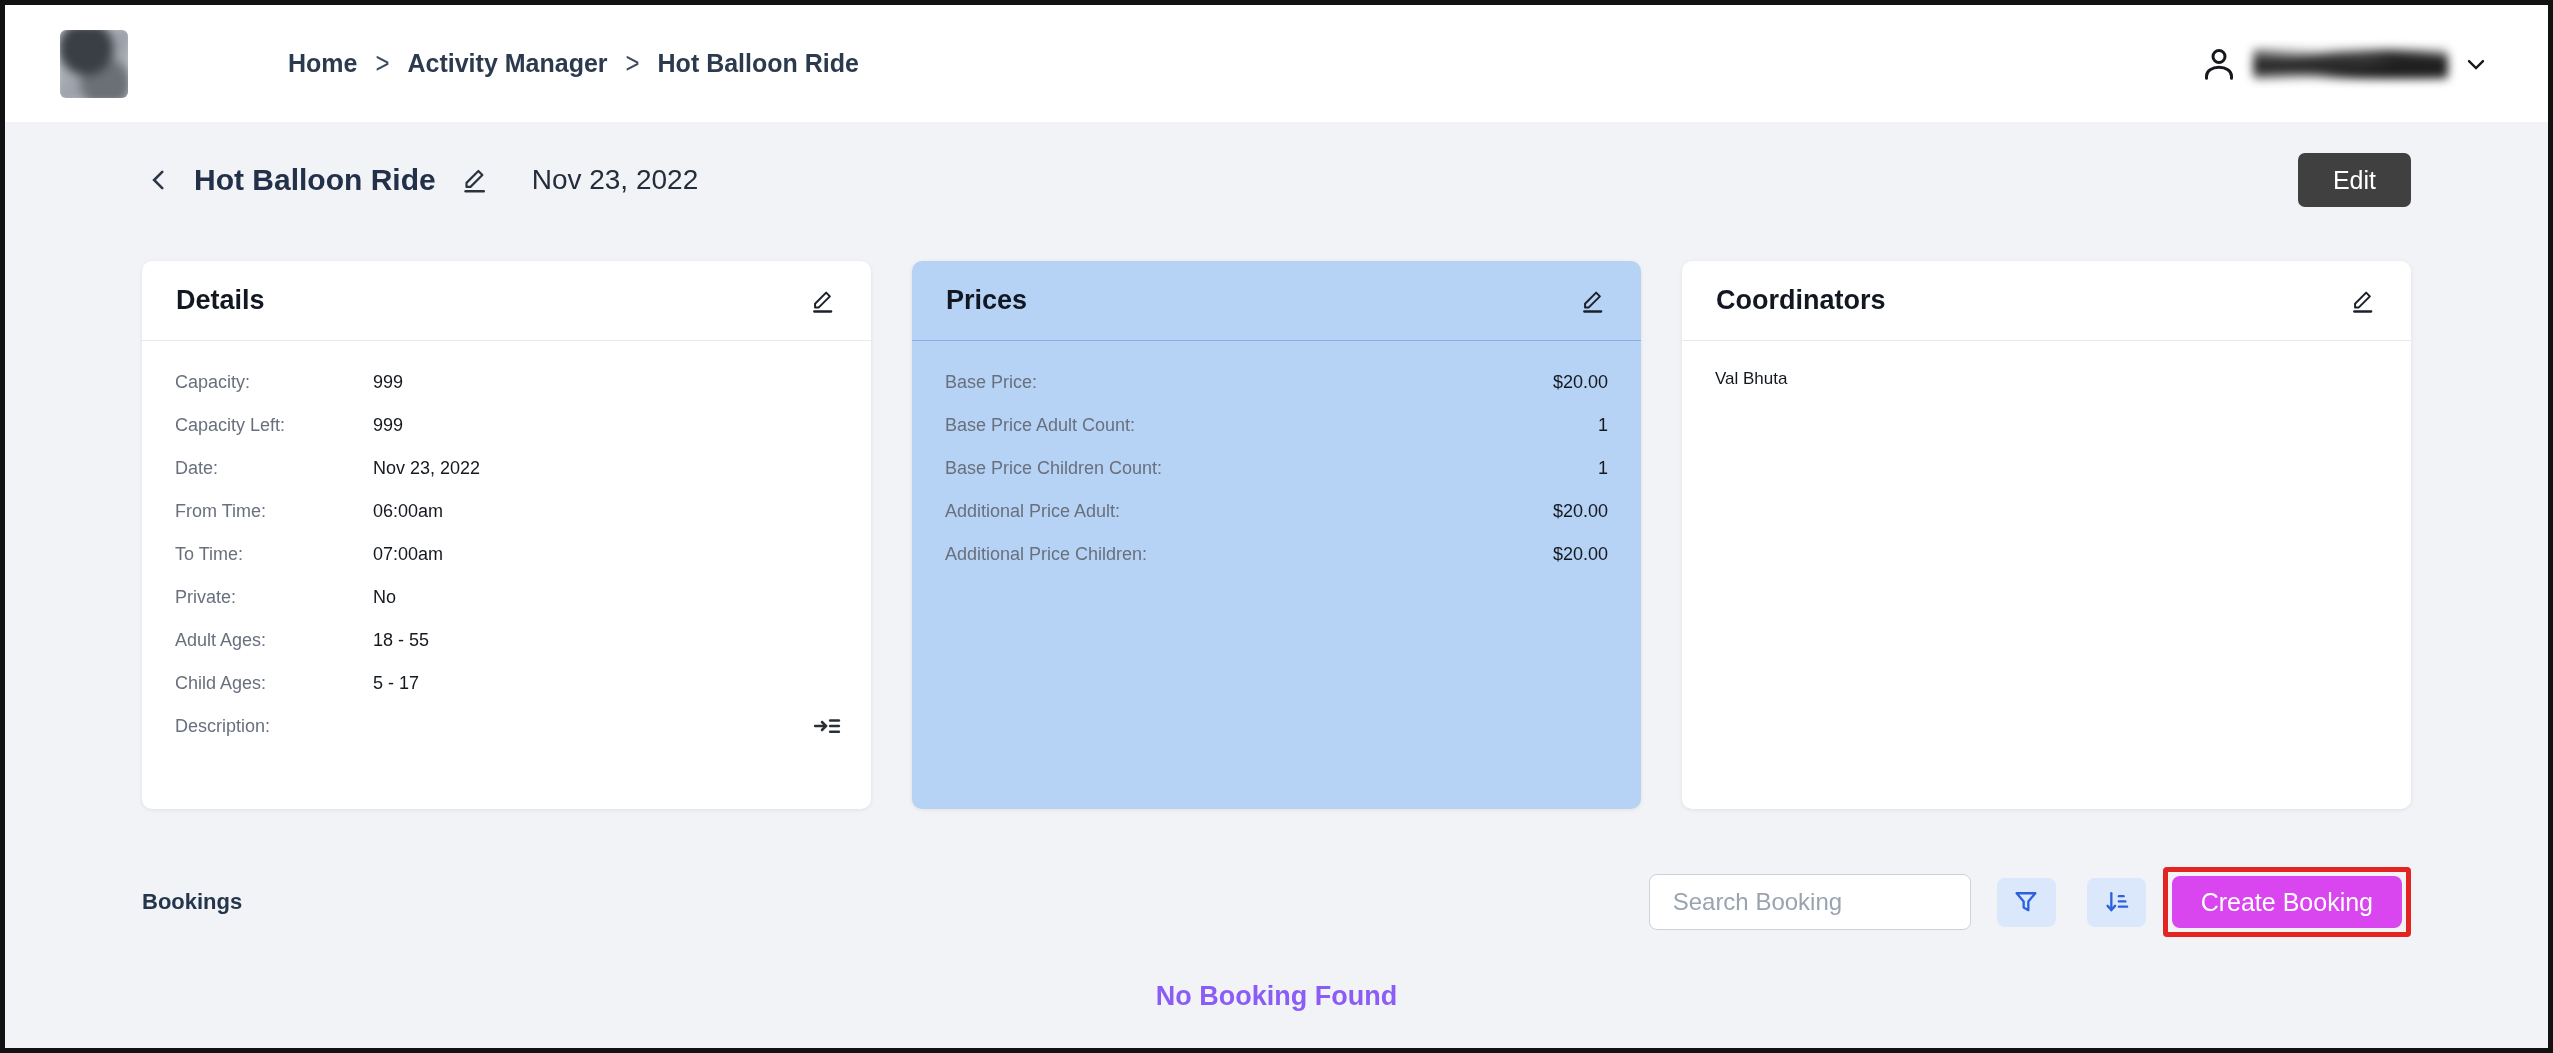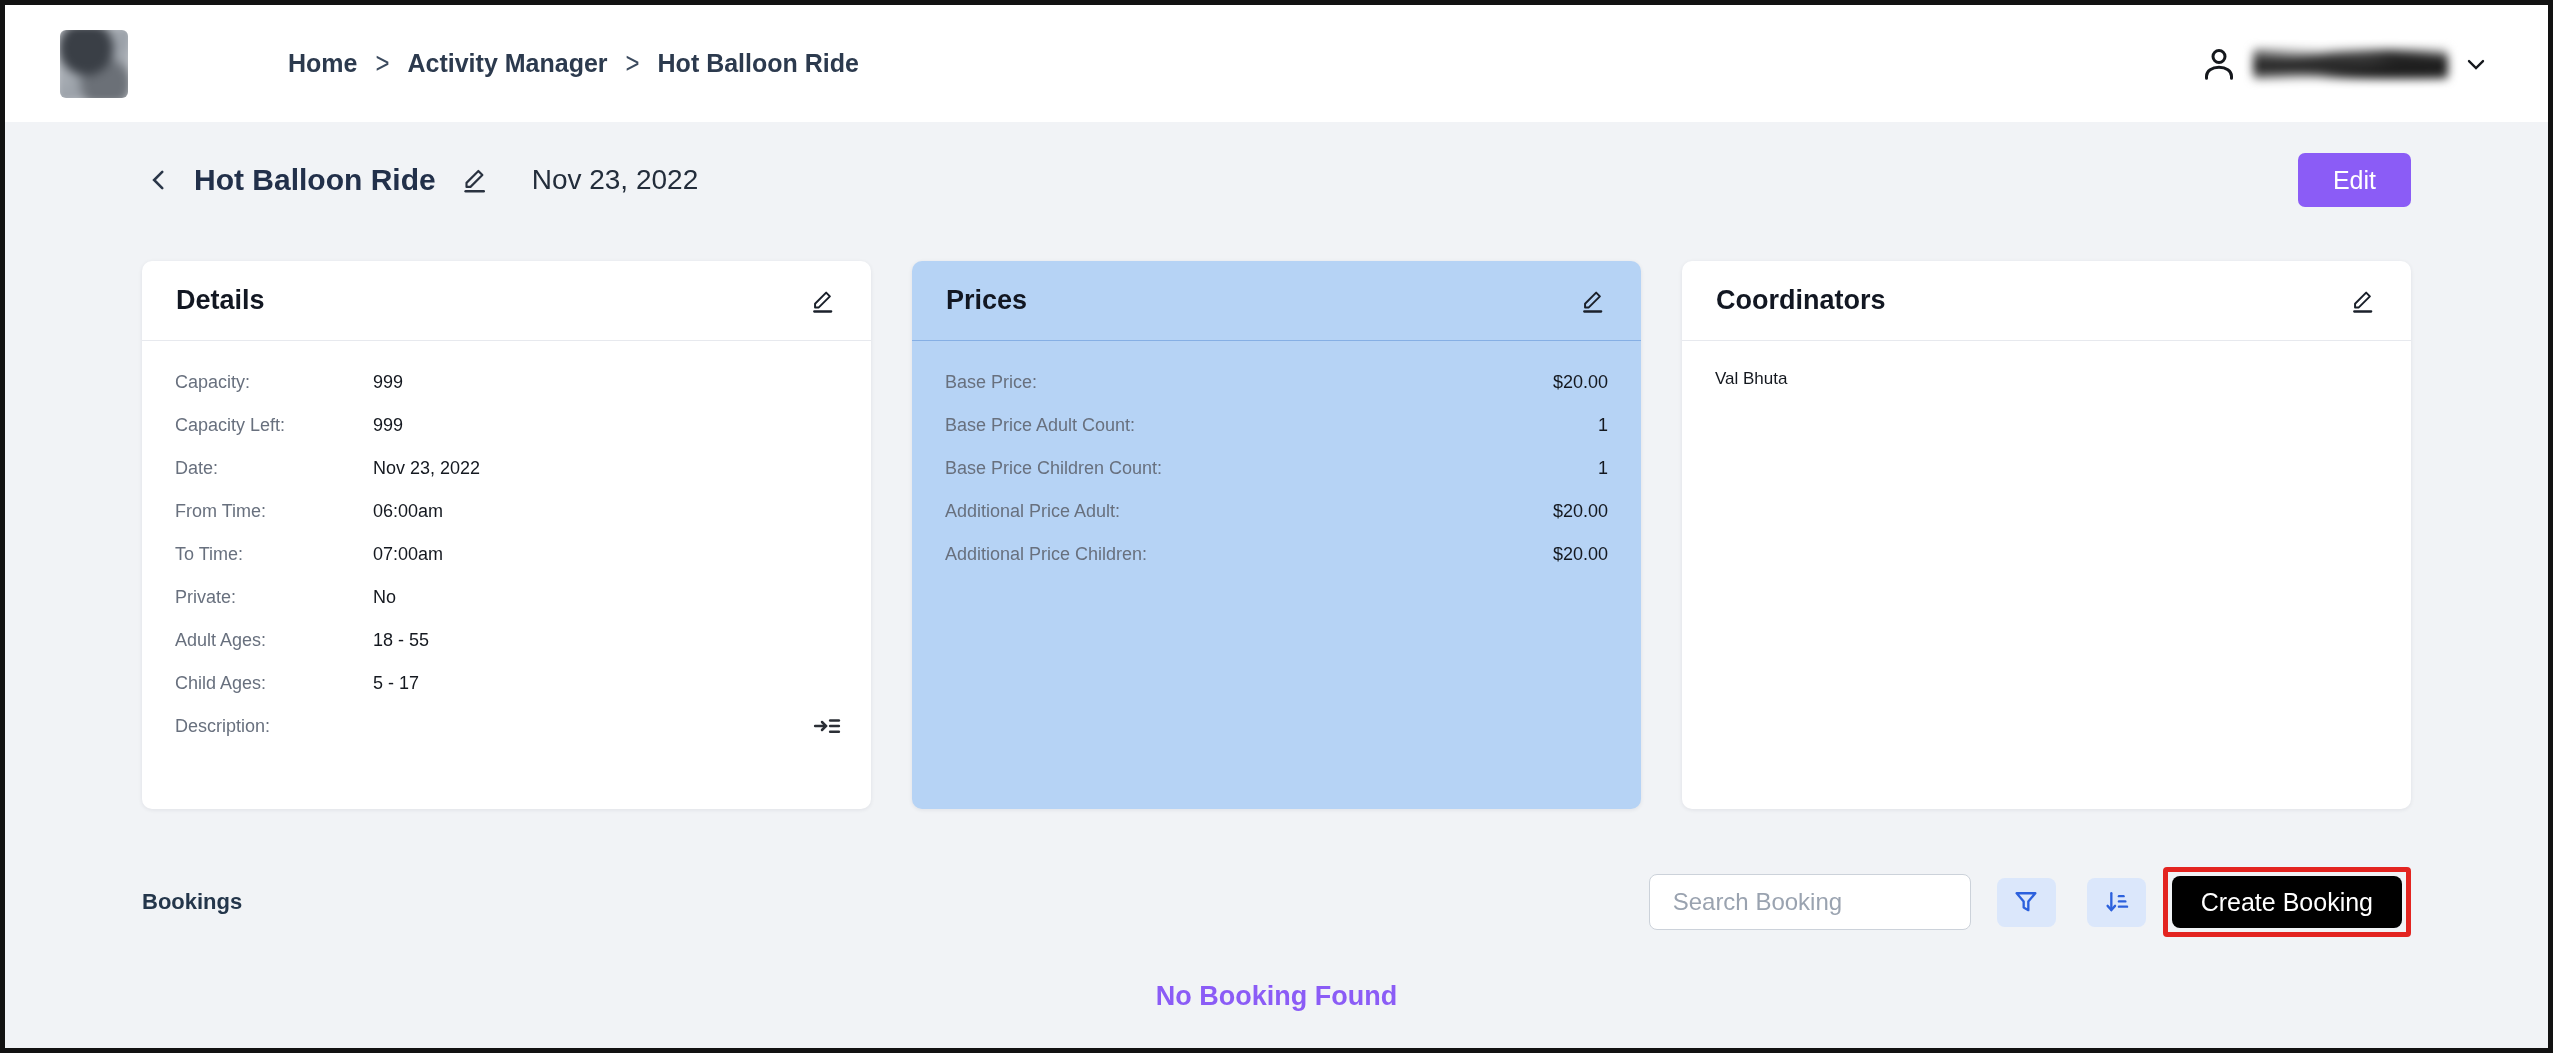--- a/index.html
+++ b/index.html
@@ -47,21 +47,21 @@
 
   
   .content{flex:1;padding:0 137px;display:flex;flex-direction:column;}
 
   .title-row{margin-top:31px;display:flex;align-items:center;}
   .back-btn{width:34px;height:34px;display:flex;align-items:center;justify-content:center;cursor:pointer;}
   .page-title{font-size:30px;font-weight:bold;color:#22304a;margin-left:18px;}
   .title-edit{margin-left:24px;cursor:pointer;display:flex;align-items:center;}
   .page-date{font-size:28px;color:#232d3b;margin-left:42px;}
   .edit-btn{
-    margin-left:auto;background:#8b5cf6;color:#fff;border:none;border-radius:7px;
+    margin-left:auto;background:#404040;color:#fff;border:none;border-radius:7px;
     font-size:25px;font-family:inherit;padding:0 35px;height:54px;cursor:pointer;
   }
 
   
   .cards{margin-top:54px;display:flex;gap:41px;}
   .card{
     flex:1;height:548px;background:#fff;border-radius:10px;
     box-shadow:0 1px 4px rgba(20,30,50,0.08);
     display:flex;flex-direction:column;overflow:hidden;
   }
@@ -96,21 +96,21 @@
     width:59px;height:49px;border-radius:8px;background:#dbe7fb;border:none;cursor:pointer;
     display:flex;align-items:center;justify-content:center;
   }
   .tool-btn.filter{margin-left:26px;}
   .tool-btn.sort{margin-left:31px;}
   .highlight-box{
     margin-left:17px;border:5px solid #e32420;border-radius:4px;padding:4px;
     display:flex;align-items:center;justify-content:center;
   }
   .create-btn{
-    background:#000000;color:#fff;border:none;border-radius:8px;
+    background:#d946ef;color:#fff;border:none;border-radius:8px;
     font-size:25px;font-family:inherit;height:52px;padding:6px 29px;cursor:pointer;white-space:nowrap;
   }
 
   .empty-row{margin-top:44px;text-align:center;}
   .empty-text{font-size:27px;font-weight:bold;color:#8b5cf6;}
 
   svg{display:block;}
 </style>
 </head>
 <body>

